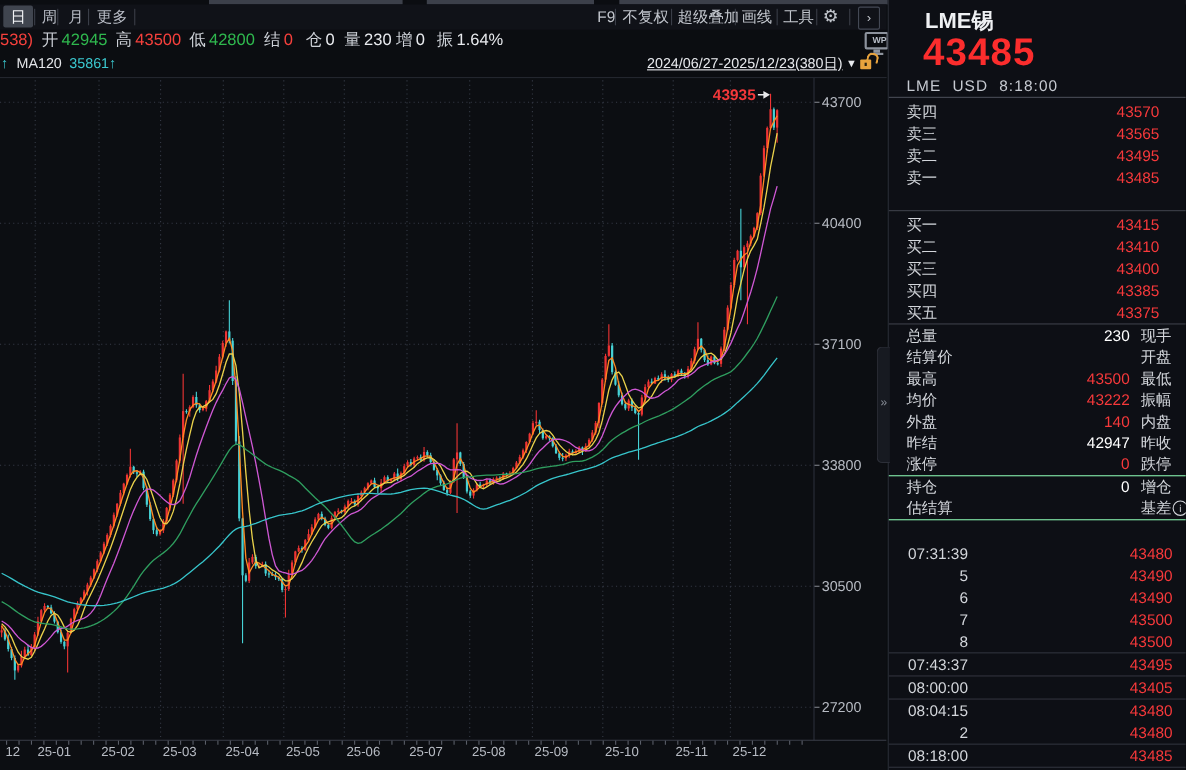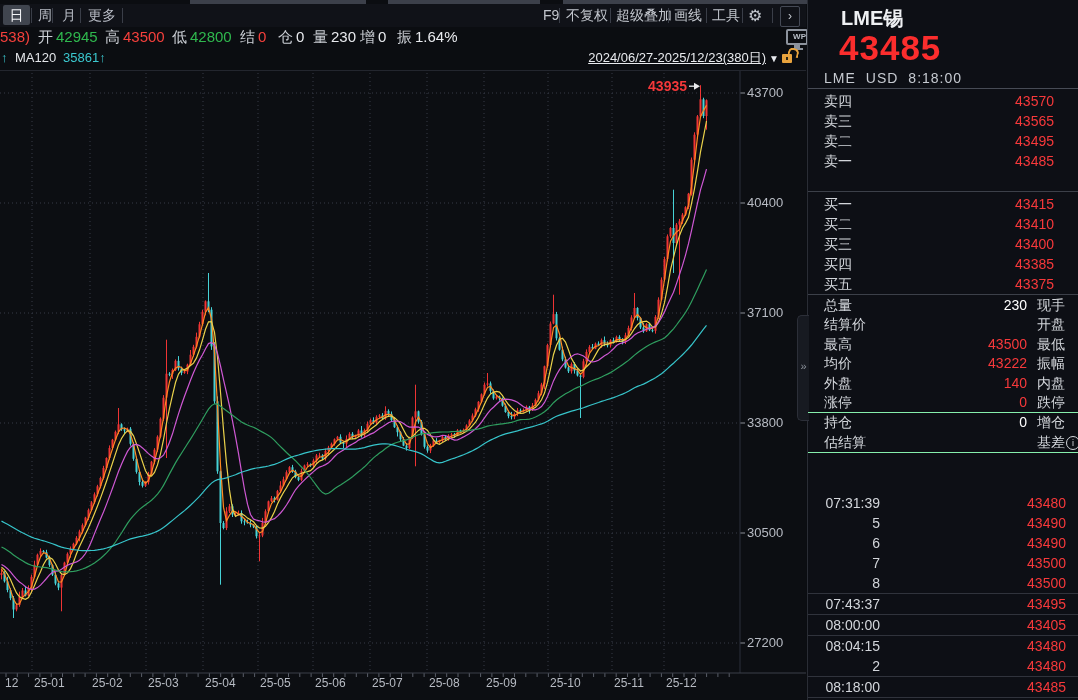--- a/index.html
+++ b/index.html
@@ -797,20 +797,25 @@
         <div class="srow">
           <span class="lab">均价</span>
           <span class="val red">43222</span>
           <span class="rlab">振幅</span>
         </div>
         <div class="srow">
           <span class="lab">外盘</span>
           <span class="val red">140</span>
           <span class="rlab">内盘</span>
         </div>
+        <div class="srow">
+          <span class="lab">昨结</span>
+          <span class="val white">42947</span>
+          <span class="rlab">昨收</span>
+        </div>
         <div class="srow sep-after">
           <span class="lab">涨停</span>
           <span class="val red">0</span>
           <span class="rlab">跌停</span>
         </div>
         <div class="srow">
           <span class="lab">持仓</span>
           <span class="val white">0</span>
           <span class="rlab">增仓</span>
         </div>

